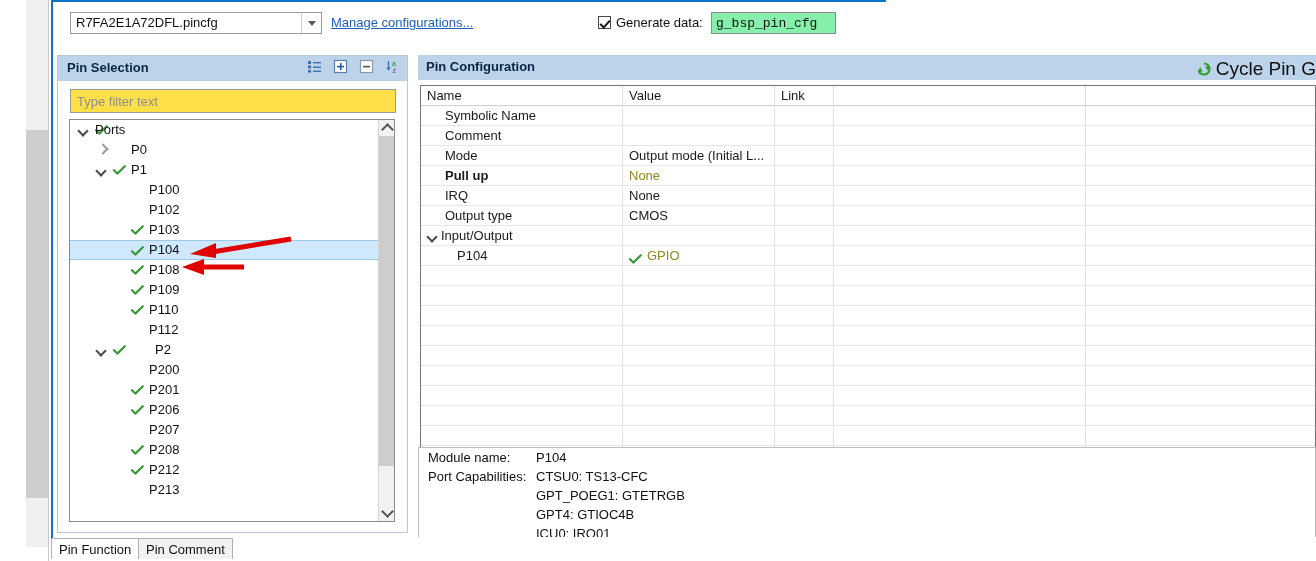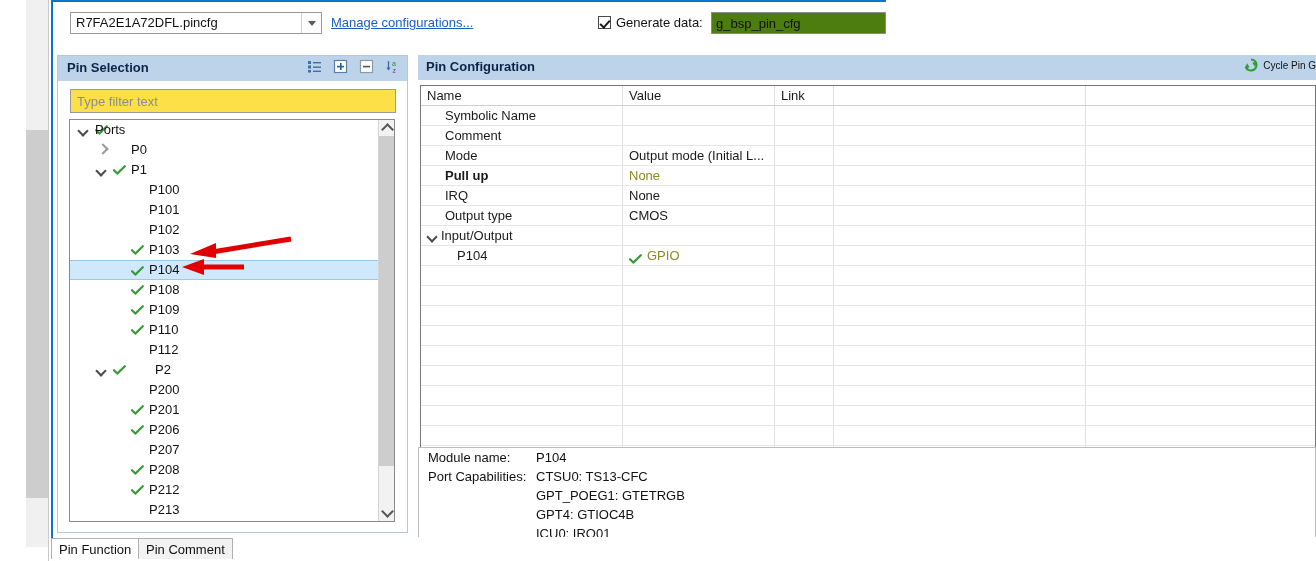--- a/index.html
+++ b/index.html
@@ -37,23 +37,23 @@
            border-top:5px solid #5a5a5a; }
   .mlink { position:absolute; left:278px; top:13px; font-size:13px; color:#1c5fbe;
            text-decoration:underline; cursor:pointer; }
 
   .gendata-wrap { position:absolute; left:545px; top:13px; display:flex; align-items:center; gap:5px; }
   .cbx { width:13px; height:13px; border:1px solid #4a4a4a; background:#fff;
          position:relative; display:inline-block; }
   .cbx:after { content:""; position:absolute; left:3px; top:1px; width:4px; height:8px;
          border:solid #1a1a1a; border-width:0 2px 2px 0; transform:rotate(42deg); }
   .gendata-label { font-size:13px; color:#111; }
-  .gd-input { position:absolute; left:658px; top:10px; width:175px; height:22px;
-              border:1px solid #8c8c8c; background:#4d7c0f; font-size:13px; color:#111;
-              padding:2px 4px; font-family:Liberation Sans, sans-serif; }
+  .gd-input { position:absolute; left:658px; top:10px; width:125px; height:22px;
+              border:1px solid #8c8c8c; background:#86efac; font-size:13px; color:#111;
+              padding:2px 4px; font-family:Liberation Mono, monospace; }
 
   
   .ps-panel { position:absolute; left:57px; top:55px; width:351px; height:478px;
               border:1px solid #b8c6d8; background:#ffffff; }
   .ps-head { position:absolute; left:0; top:0; width:349px; height:25px;
              background:#bcd3ea; }
   .ps-title { position:absolute; left:9px; top:4px; font-size:13px; font-weight:bold; color:#0b2545; }
   .ps-tools { position:absolute; right:7px; top:3px; display:flex; gap:11px; align-items:center; }
   .tico { width:15px; height:15px; position:relative; cursor:pointer; }
 
@@ -93,21 +93,21 @@
   .tree-sb .thumb { position:absolute; left:0; top:16px; width:16px; height:330px; background:#cdcdcd; }
 
   
   .ann { position:absolute; pointer-events:none; }
 
   
   .pc-panel { position:absolute; left:418px; top:55px; width:898px; height:478px; }
   .pc-head { position:absolute; left:0; top:0; width:898px; height:25px; background:#bcd3ea; }
   .pc-title { position:absolute; left:8px; top:4px; font-size:13px; font-weight:bold; color:#0b2545; }
   .cycle-wrap { position:absolute; right:0; top:3px; display:flex; align-items:center; gap:5px;
-                font-size:10px; color:#111; white-space:nowrap; }
+                font-size:19px; color:#111; white-space:nowrap; }
 
   .pc-table { position:absolute; left:2px; top:30px; width:896px; height:413px;
               border:1px solid #767676; background:#fff; overflow:hidden; }
   .tb-row { position:relative; height:20px; line-height:20px; border-bottom:1px solid #e6e6e6;
             font-size:13px; }
   .tb-row.hdr { border-bottom:1px solid #d0d0d0; }
   .cell { position:absolute; top:0; height:20px; overflow:hidden; white-space:nowrap;
           padding-left:6px; }
   .vline { position:absolute; top:0; width:1px; background:#e0e0e0; }
   .c-name { left:0; width:200px; }
@@ -221,23 +221,20 @@
               <svg width="13" height="10" viewBox="0 0 13 10">
                 <path d="M1 5.2 L4.3 8.6 L11.8 1.2" stroke="#3a9a3a" stroke-width="2.2" fill="none" stroke-linecap="round" stroke-linejoin="round"></path>
               </svg>
             </span>
             <span class="tlabel" style="left:61px;">P1</span>
           </div>
           <div class="trow">
             <span class="tlabel" style="left:79px;">P100</span>
           </div>
           <div class="trow">
-            <span class="tlabel" style="left:79px;">P101</span>
-          </div>
-          <div class="trow">
             <span class="tlabel" style="left:79px;">P102</span>
           </div>
           <div class="trow">
             <span class="tchk" style="left:61px;">
               <svg width="13" height="10" viewBox="0 0 13 10">
                 <path d="M1 5.2 L4.3 8.6 L11.8 1.2" stroke="#3a9a3a" stroke-width="2.2" fill="none" stroke-linecap="round" stroke-linejoin="round"></path>
               </svg>
             </span>
             <span class="tlabel" style="left:79px;">P103</span>
           </div>

